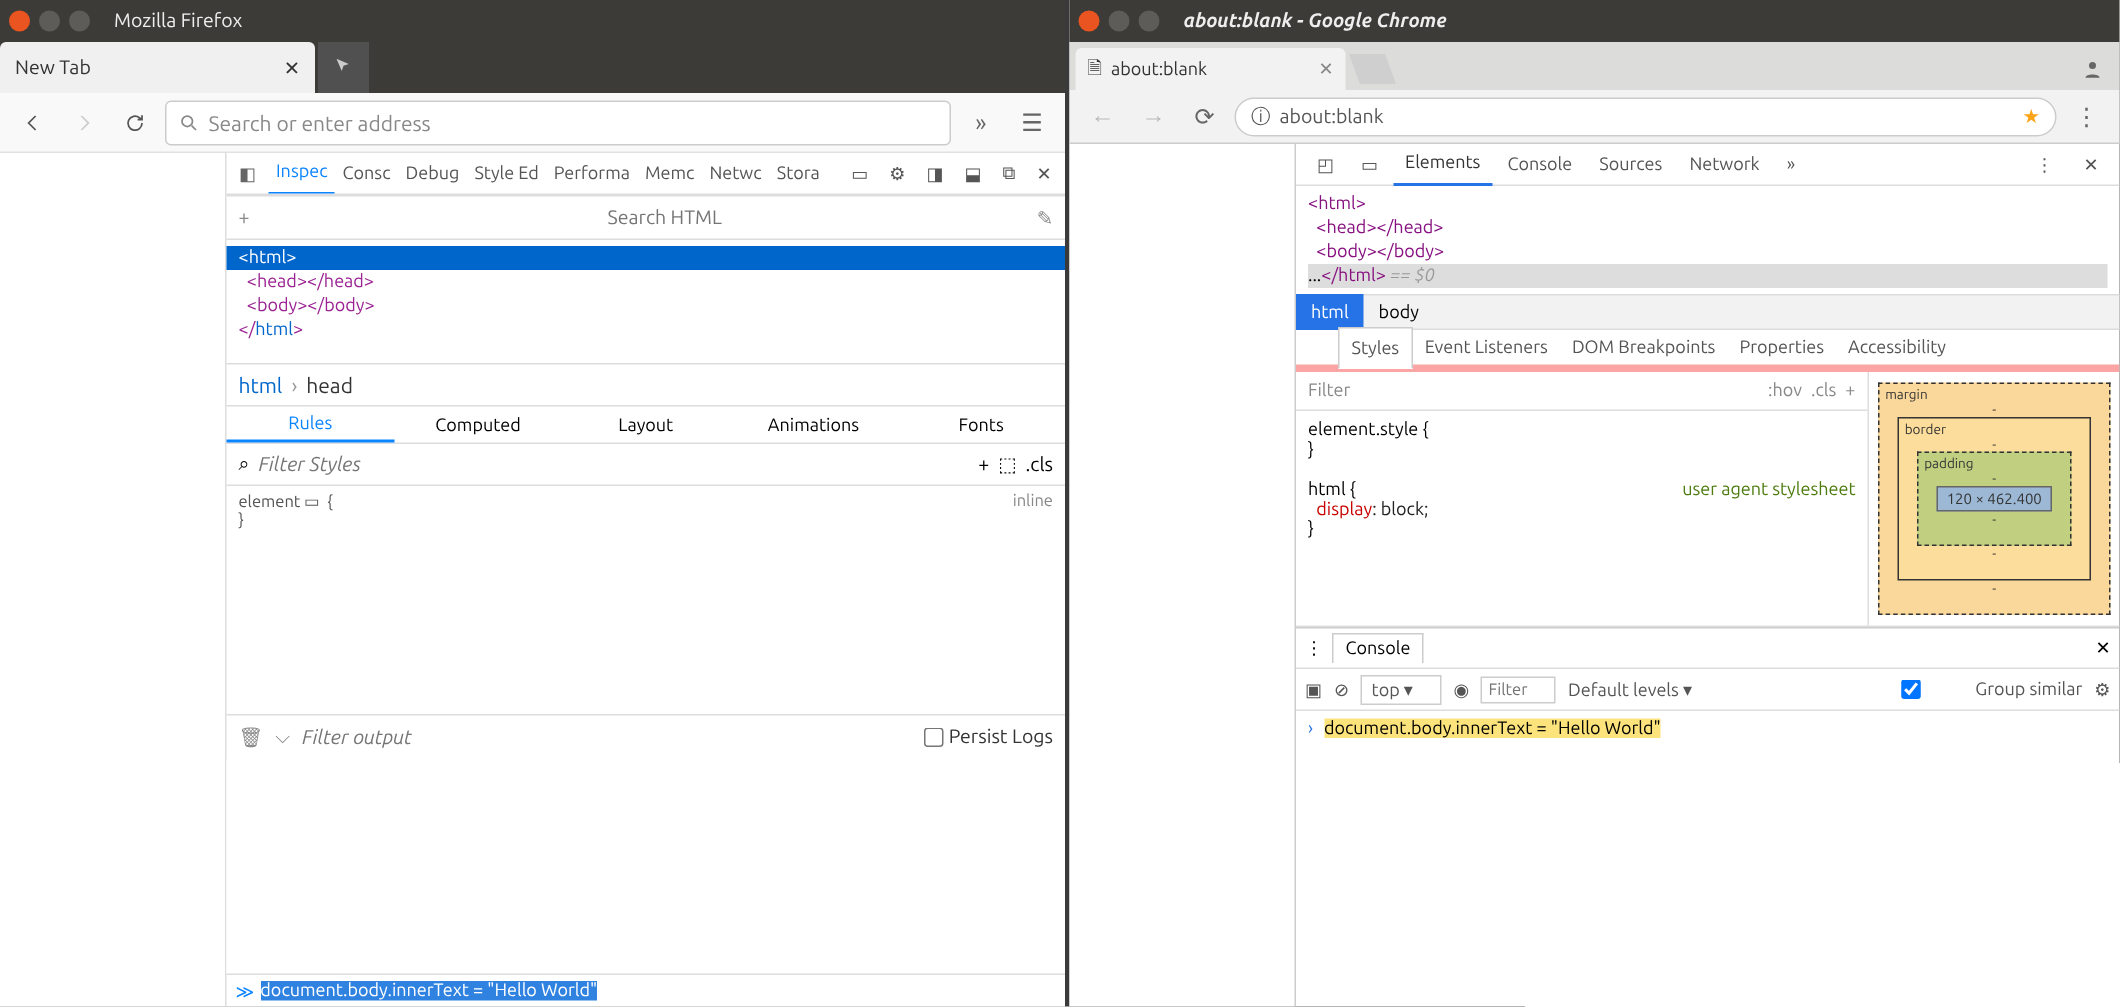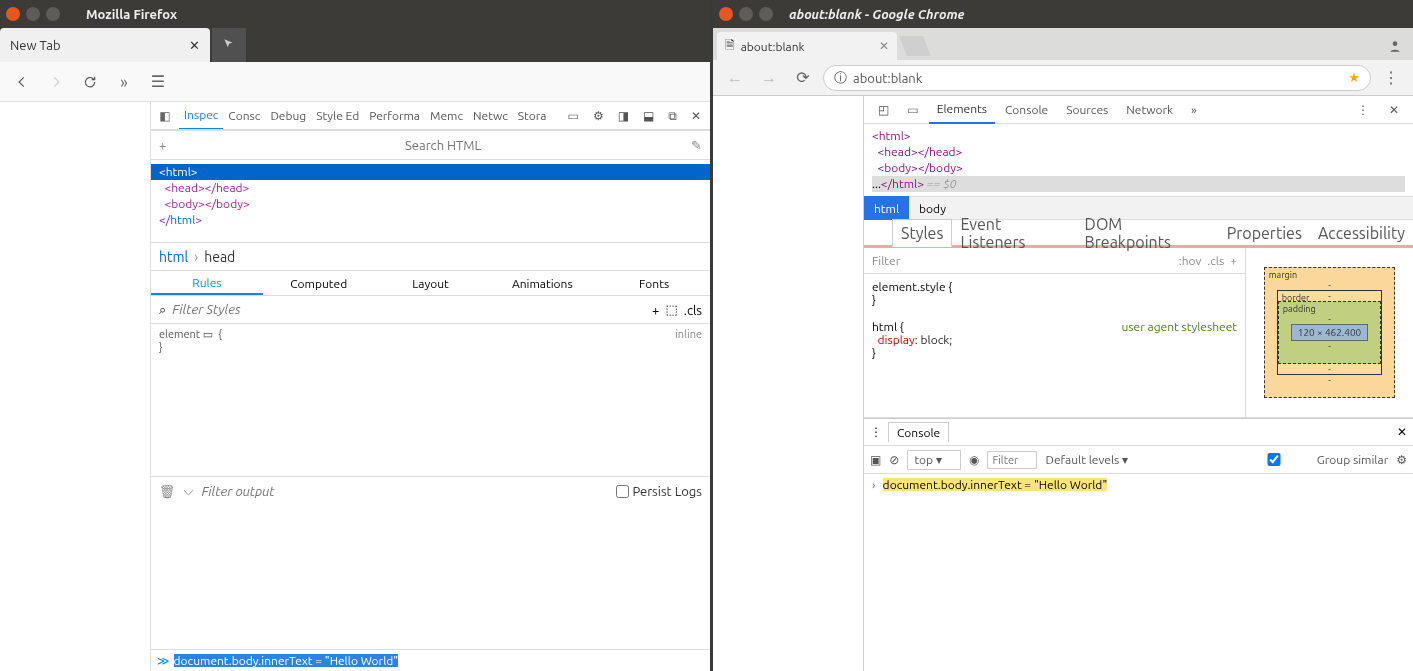--- a/index.html
+++ b/index.html
@@ -83,36 +83,36 @@
 
 .cd-tree { font-family:monospace; font-size:12px; line-height:16px; padding:4px 8px; }
 .cd-tree .tag { color:#881180; }
 .cd-tree .sel-end { background:#ddd; }
 .cd-tree .dim { color:#999; font-style:italic; }
 
 .cd-crumbs { height:24px; background:#f2f2f2; border-top:1px solid #ddd; border-bottom:1px solid #ddd; display:flex; align-items:center; font-size:12px; }
 .cd-crumbs span { padding:0 10px; height:24px; display:flex; align-items:center; cursor:pointer; }
 .cd-crumbs .active { background:#2573e6; color:#fff; }
 
-.cd-side-tabs { height:28px; border-bottom:3px solid #fca5a5; display:flex; align-items:center; font-size:16px; color:#555;padding-left:28px; }
+.cd-side-tabs { height:28px; border-bottom:5px solid #fca5a5; display:flex; align-items:center; font-size:12px; color:#555;padding-left:28px; }
 .cd-side-tabs span { padding:0 8px; height:28px; display:flex; align-items:center; cursor:pointer; }
 .cd-side-tabs .active { border:1px solid #ccc; border-bottom:1px solid #fff; background:#fff; margin-bottom:-1px; }
 
 .cd-stylebody { display:flex; height:170px; border-bottom:1px solid #ddd; }
 .cd-styleleft { flex:1; display:flex; flex-direction:column; }
 .cd-filter { height:26px; border-bottom:1px solid #ddd; display:flex; align-items:center; padding:0 8px; font-size:12px; color:#888; gap:8px; }
 .cd-filter .r { margin-left:auto; display:flex; gap:6px; }
 .cd-rules { flex:1; font-family:monospace; font-size:12px; padding:6px 8px; }
 .cd-rules .uas { color:#4d7c0f; float:right; }
 .cd-rules .prop { color:#c80000; }
 .cd-rules .val { color:#222; }
 
 .boxmodel { width:168px; border-left:1px solid #ddd; display:flex; align-items:center; justify-content:center; }
 .bm { border:1px dashed #333; padding:12px; background:#fad79a; font-size:9px; color:#333; position:relative; }
-.bm-border { border:1px solid #333; background:#fcdd9c; }
+.bm-border { border:1px solid #333; padding:12px; background:#fcdd9c; }
 .bm-pad { border:1px dashed #333; padding:12px; background:#c0d080; }
 .bm-content { background:#9cb8d4; border:1px solid #666; padding:2px 6px; font-size:10px; white-space:nowrap; }
 .bm-lbl { position:absolute; top:2px; left:4px; font-size:9px; }
 
 .cd-consolehdr { height:28px; border-top:1px solid #ccc; border-bottom:1px solid #ddd; display:flex; align-items:center; font-size:12px; padding:0 6px; gap:6px; }
 .cd-consolehdr .ctab { background:#fff; border:1px solid #ccc; border-bottom:none; padding:3px 8px; }
 .cd-consolehdr .x { margin-left:auto; cursor:pointer; }
 
 .cd-consoletb { height:28px; border-bottom:1px solid #ddd; display:flex; align-items:center; padding:0 6px; gap:8px; font-size:12px; color:#555; }
 .cd-consoletb .sel { border:1px solid #ccc; padding:2px 18px 2px 6px; position:relative; }
@@ -125,21 +125,21 @@
 svg { width:14px; height:14px; }
 </style>
 </head>
 <body>
 
 <div class="win ff">
   <div class="titlebar">
     <span class="wbtn wclose"></span>
     <span class="wbtn wmin"></span>
     <span class="wbtn wmax"></span>
-    <span style="margin-left:20px; font-weight:bold;">Mozilla Firefox</span>
+    <span style="margin-left:10px; font-weight:normal;">Mozilla Firefox</span>
   </div>
   <div class="ff-tabbar">
     <div class="ff-tab">
       <span>New Tab</span>
       <span>✕</span>
     </div>
     <div class="ff-newtab">
       <svg viewBox="0 0 24 24">
           <path fill="#ccc" d="M4 2l6 14 2-6 6-2z"></path>
         </svg>
@@ -154,20 +154,27 @@
     <div class="tbtn disabled">
         <svg viewBox="0 0 24 24">
           <path fill="none" stroke="#ccc" stroke-width="2" d="M9 4l8 8-8 8"></path>
         </svg>
       </div>
     <div class="tbtn">
         <svg viewBox="0 0 24 24">
           <path fill="none" stroke="#555" stroke-width="2" d="M20 12a8 8 0 11-3-6l3 2m0-5v5h-5"></path>
         </svg>
       </div>
+    <div class="url">
+      <svg viewBox="0 0 24 24">
+          <circle cx="10" cy="10" r="6" fill="none" stroke="#888" stroke-width="2"></circle>
+          <path stroke="#888" stroke-width="2" d="M15 15l5 5"></path>
+        </svg>
+      <span>Search or enter address</span>
+    </div>
     <div class="tbtn">»</div>
     <div class="tbtn">☰</div>
   </div>
   <div class="ff-content">
     <div class="ff-left-gutter"></div>
     <div class="devpanel">
       <div class="dt-tabs">
         <span class="tbtn">◧</span>
         <span class="active">Inspec</span>
         <span>Consc</span>

